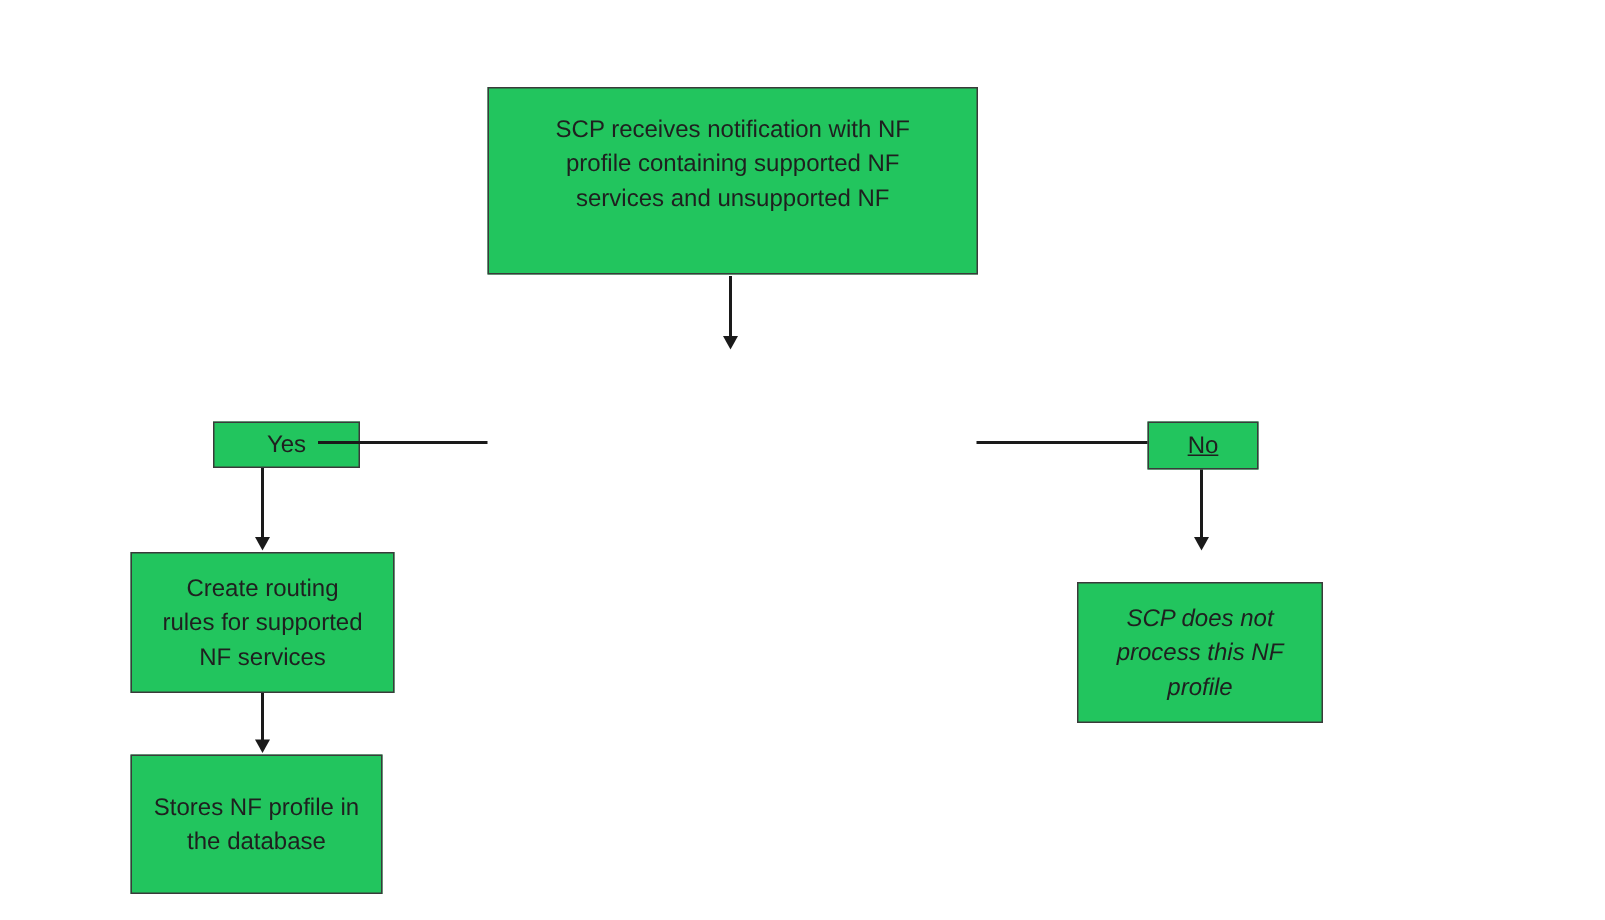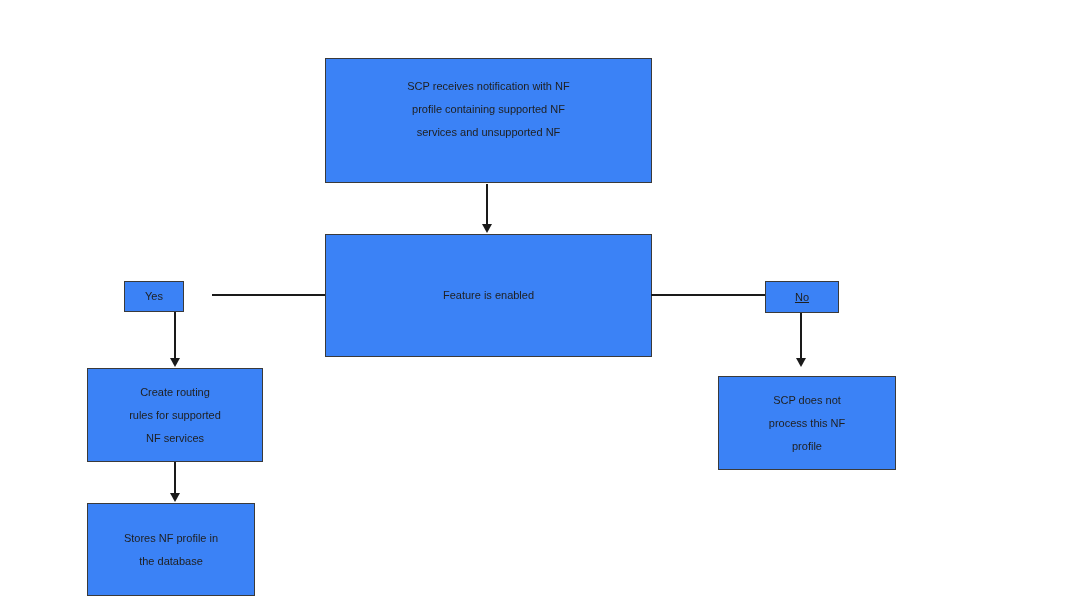--- a/index.html
+++ b/index.html
@@ -14,41 +14,41 @@
   .canvas {
     position: relative;
     width: 1070px;
     height: 613px;
     background: #ffffff;
   }
   .node {
     position: absolute;
     box-sizing: border-box;
     border: 1.5px solid #3a3a3a;
-    background: #3b82f6;
+    background: #22c55e;
     color: #1f1f1f;
-    font-size: 11px;
+    font-size: 16px;
     line-height: 23px;
     text-align: center;
     white-space: pre-line;
     display: flex;
     align-items: center;
     justify-content: center;
   }
   .node-start {
     left: 325px; top: 58px; width: 327px; height: 125px;
     align-items: flex-start;
     padding-top: 16px;
   }
   .node-decision { left: 325px; top: 234px; width: 327px; height: 123px; }
-  .node-yes { left: 124px; top: 281px; width: 60px; height: 31px; }
+  .node-yes { left: 142px; top: 281px; width: 98px; height: 31px; }
   .node-no  { left: 765px; top: 281px; width: 74px; height: 32px; text-decoration: underline; }
   .node-create { left: 87px;  top: 368px; width: 176px; height: 94px; }
   .node-store  { left: 87px;  top: 503px; width: 168px; height: 93px; }
-  .node-noproc { left: 718px; top: 376px; width: 178px; height: 94px; }
+  .node-noproc { left: 718px; top: 388px; width: 164px; height: 94px; font-style: italic; }
 
   .line {
     position: absolute;
     background: #1a1a1a;
   }
   .line-top-v    { left: 486px; top: 184px; width: 2px; height: 41px; }
   .line-left-h   { left: 212px; top: 294px; width: 113px; height: 2px; }
   .line-right-h  { left: 651px; top: 294px; width: 114px; height: 2px; }
   .line-yes-v    { left: 174px; top: 312px; width: 2px; height: 47px; }
   .line-no-v     { left: 800px; top: 313px; width: 2px; height: 46px; }
@@ -69,21 +69,20 @@
 </style>
 </head>
 <body>
 
 <div class="canvas">
 
   <div class="node node-start">SCP receives notification with NF
 profile containing supported NF
 services and unsupported NF</div>
 
-  <div class="node node-decision">Feature is enabled</div>
 
   <div class="node node-yes">Yes</div>
 
   <div class="node node-no">No</div>
 
   <div class="node node-create">Create routing
 rules for supported
 NF services</div>
 
   <div class="node node-store">Stores NF profile in

